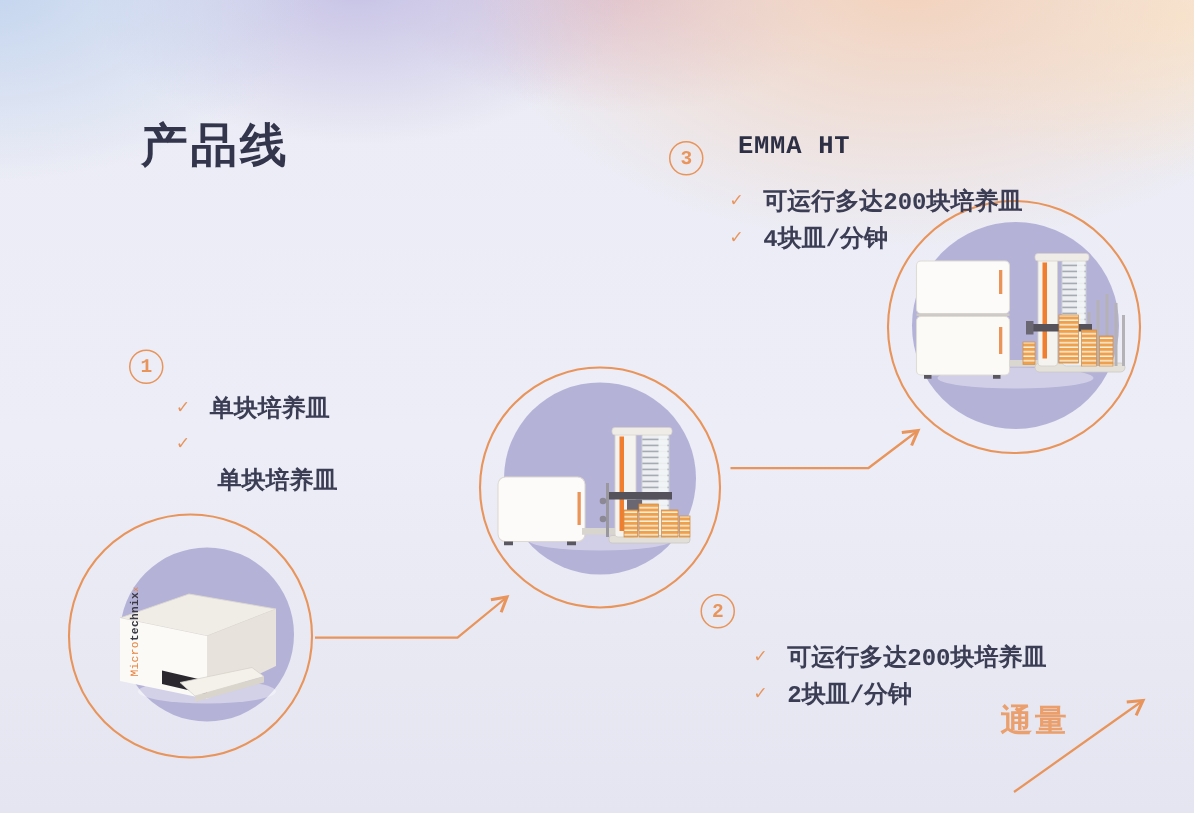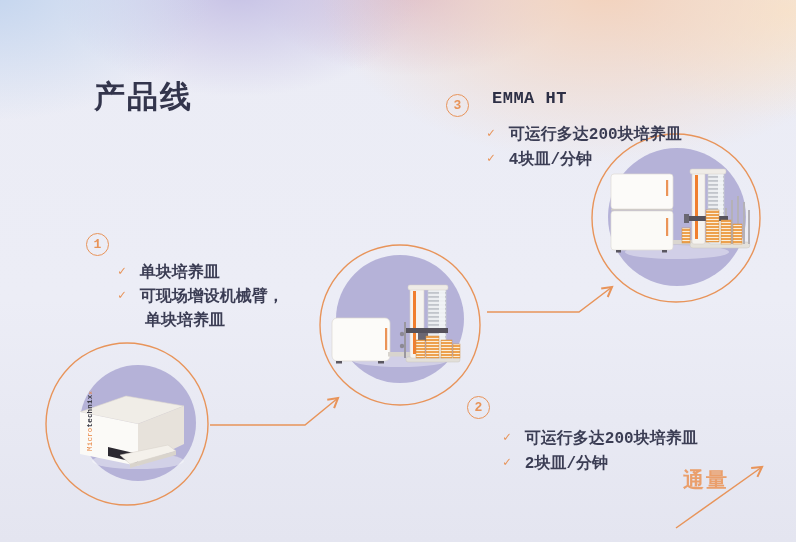--- a/index.html
+++ b/index.html
@@ -19,21 +19,21 @@
   .title{left:94px;top:76px;font-size:31px;font-weight:bold;color:#33354C;letter-spacing:2px;}
   .badge{
     width:23px;height:23px;border:1.6px solid #E8945A;border-radius:50%;
     color:#E8945A;font-size:13px;font-weight:bold;
     display:flex;align-items:center;justify-content:center;box-sizing:border-box;
   }
   .pname{font-size:17px;line-height:1.1;font-weight:bold;color:#2D2F45;letter-spacing:0.5px;}
   .frow{display:flex;gap:14px;align-items:flex-start;}
   .check{color:#E8945A;font-size:13px;font-weight:bold;line-height:1.2;}
   .ftext{font-size:16px;font-weight:bold;color:#3B3D54;line-height:1.2;}
-  .throughput{font-size:21px;font-weight:600;color:#EA9F6C;letter-spacing:2px;margin-left:16px;}
+  .throughput{font-size:21px;font-weight:600;color:#EA9F6C;letter-spacing:2px;}
 </style>
 </head>
 <body>
 
 <div class="slide">
 
   <svg class="overlay" width="796" height="553" viewBox="0 0 796 553">
     <defs>
       <marker id="ah" viewBox="0 0 10 10" refX="8" refY="5" markerWidth="9" markerHeight="9" orient="auto">
         <path d="M1,1 L8,5 L1,9" fill="none" stroke="#E8945A" stroke-width="1.5"></path>
@@ -136,21 +136,20 @@
 
   <div class="abs badge" style="left:86px;top:233px;">
     <span>1</span>
   </div>
   <div class="abs frow" style="left:118px;top:264px;">
     <span class="check">✓</span>
     <span class="ftext">单块培养皿</span>
   </div>
   <div class="abs frow" style="left:118px;top:288px;">
     <span class="check">✓</span>
-    <span class="ftext">可现场增设机械臂，</span>
   </div>
   <div class="abs ftext" style="left:145px;top:312px;">单块培养皿</div>
 
   <div class="abs badge" style="left:467px;top:396px;">
     <span>2</span>
   </div>
   <div class="abs frow" style="left:503px;top:430px;">
     <span class="check">✓</span>
     <span class="ftext">可运行多达200块培养皿</span>
   </div>

